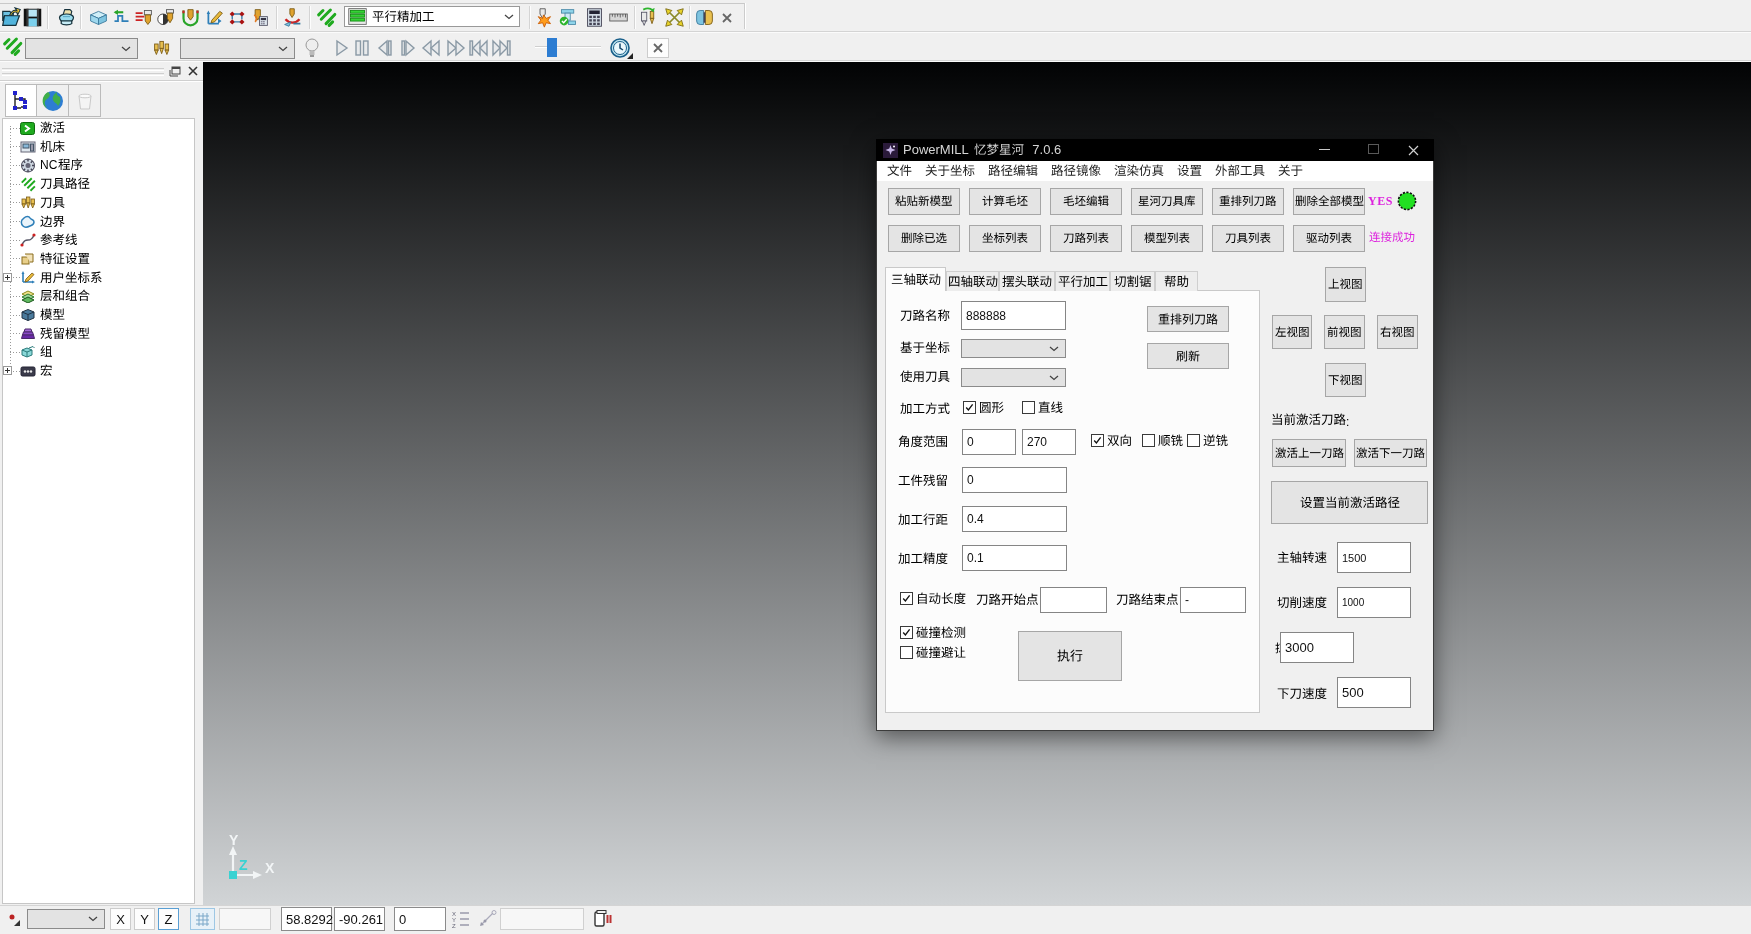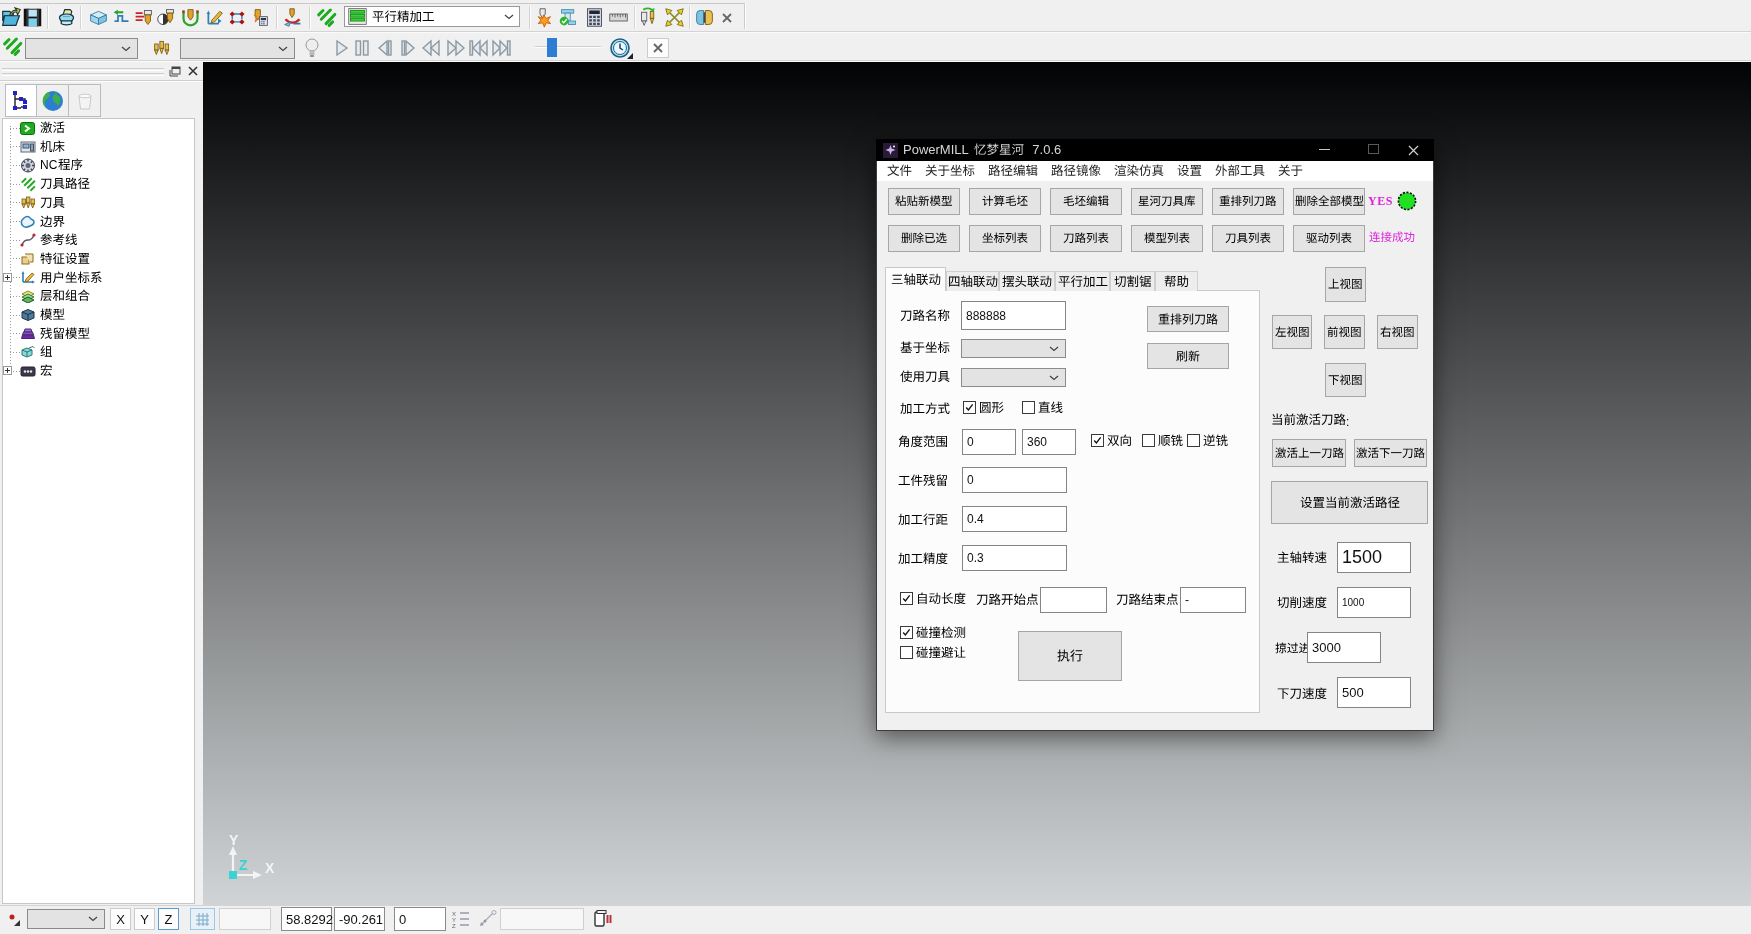--- a/index.html
+++ b/index.html
@@ -1106,21 +1106,21 @@
         <use href="#u89D2" x="0"></use>
         <use href="#u5EA6" x="1000"></use>
         <use href="#u8303" x="2000"></use>
         <use href="#u56F4" x="3000"></use>
       </g>
     </svg></div>
 <div class="tb" style="left:962px;top:429px;width:54px;height:26px;padding-left:4px">
     <span style="font-size:12px">0</span>
   </div>
 <div class="tb" style="left:1022px;top:429px;width:54px;height:26px;padding-left:4px">
-    <span style="font-size:12px">360</span>
+    <span style="font-size:12px">270</span>
   </div>
 <div style="position:absolute;left:1091px;top:434px;display:flex;align-items:center;gap:3px">
     <span class="ck">
       <svg width="13" height="13" viewBox="0 0 13 13">
         <path d="M2.6 6.6l2.6 2.8 5-6.5" stroke="#111" stroke-width="1.6" fill="none"></path>
       </svg>
     </span>
     <span style="line-height:0"><svg width="25" height="13.25" viewBox="0 0 2000 1060">
         <g transform="translate(0,880) scale(1,-1)">
           <use href="#u53CC" x="0"></use>
@@ -1170,21 +1170,21 @@
   </div>
 <div style="position:absolute;left:898px;top:552px;line-height:0"><svg width="50" height="13.25" viewBox="0 0 4000 1060">
       <g transform="translate(0,880) scale(1,-1)">
         <use href="#u52A0" x="0"></use>
         <use href="#u5DE5" x="1000"></use>
         <use href="#u7CBE" x="2000"></use>
         <use href="#u5EA6" x="3000"></use>
       </g>
     </svg></div>
 <div class="tb" style="left:962px;top:545px;width:105px;height:26px;padding-left:4px">
-    <span style="font-size:12px">0.3</span>
+    <span style="font-size:12px">0.1</span>
   </div>
 <div style="position:absolute;left:900px;top:592px;display:flex;align-items:center;gap:3px">
     <span class="ck">
       <svg width="13" height="13" viewBox="0 0 13 13">
         <path d="M2.6 6.6l2.6 2.8 5-6.5" stroke="#111" stroke-width="1.6" fill="none"></path>
       </svg>
     </span>
     <span style="line-height:0"><svg width="50" height="13.25" viewBox="0 0 4000 1060">
         <g transform="translate(0,880) scale(1,-1)">
           <use href="#u81EA" x="0"></use>
@@ -1346,21 +1346,21 @@
   </div>
 <div style="position:absolute;left:1277px;top:551px;line-height:0"><svg width="50" height="13.25" viewBox="0 0 4000 1060">
       <g transform="translate(0,880) scale(1,-1)">
         <use href="#u4E3B" x="0"></use>
         <use href="#u8F74" x="1000"></use>
         <use href="#u8F6C" x="2000"></use>
         <use href="#u901F" x="3000"></use>
       </g>
     </svg></div>
 <div class="tb" style="left:1337px;top:542px;width:74px;height:31px;padding-left:4px">
-    <span style="font-size:18px">1500</span>
+    <span style="font-size:11px">1500</span>
   </div>
 <div style="position:absolute;left:1277px;top:596px;line-height:0"><svg width="50" height="13.25" viewBox="0 0 4000 1060">
       <g transform="translate(0,880) scale(1,-1)">
         <use href="#u5207" x="0"></use>
         <use href="#u524A" x="1000"></use>
         <use href="#u901F" x="2000"></use>
         <use href="#u5EA6" x="3000"></use>
       </g>
     </svg></div>
 <div class="tb" style="left:1337px;top:587px;width:74px;height:31px;padding-left:4px">
@@ -1368,21 +1368,21 @@
   </div>
 <div style="position:absolute;left:1275px;top:642px;line-height:0"><svg width="59" height="12.508" viewBox="0 0 5000 1060">
       <g transform="translate(0,880) scale(1,-1)">
         <use href="#u63A0" x="0"></use>
         <use href="#u8FC7" x="1000"></use>
         <use href="#u8FDB" x="2000"></use>
         <use href="#u7ED9" x="3000"></use>
         <use href="#u7387" x="4000"></use>
       </g>
     </svg></div>
-<div class="tb" style="left:1307px;top:632px;width:74px;height:31px;padding-left:4px">
+<div class="tb" style="left:1280px;top:632px;width:74px;height:31px;padding-left:4px">
     <span style="font-size:13px">3000</span>
   </div>
 <div style="position:absolute;left:1277px;top:687px;line-height:0"><svg width="50" height="13.25" viewBox="0 0 4000 1060">
       <g transform="translate(0,880) scale(1,-1)">
         <use href="#u4E0B" x="0"></use>
         <use href="#u5200" x="1000"></use>
         <use href="#u901F" x="2000"></use>
         <use href="#u5EA6" x="3000"></use>
       </g>
     </svg></div>

